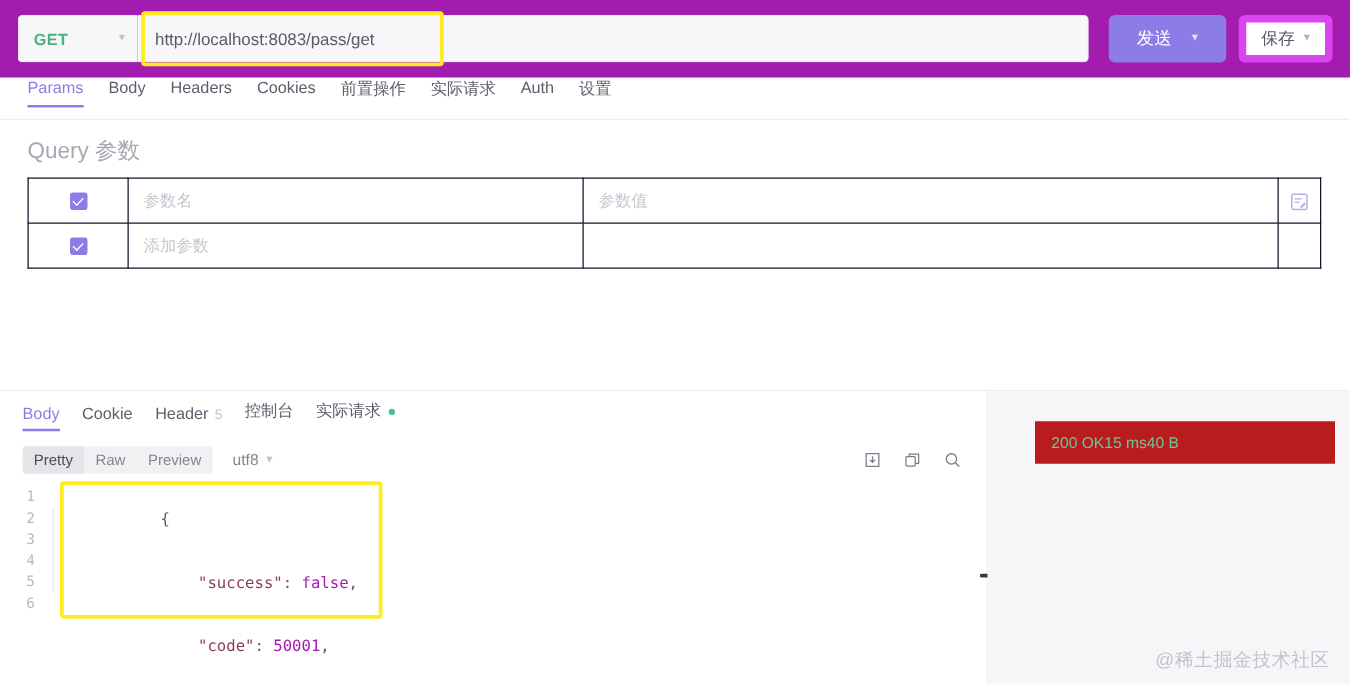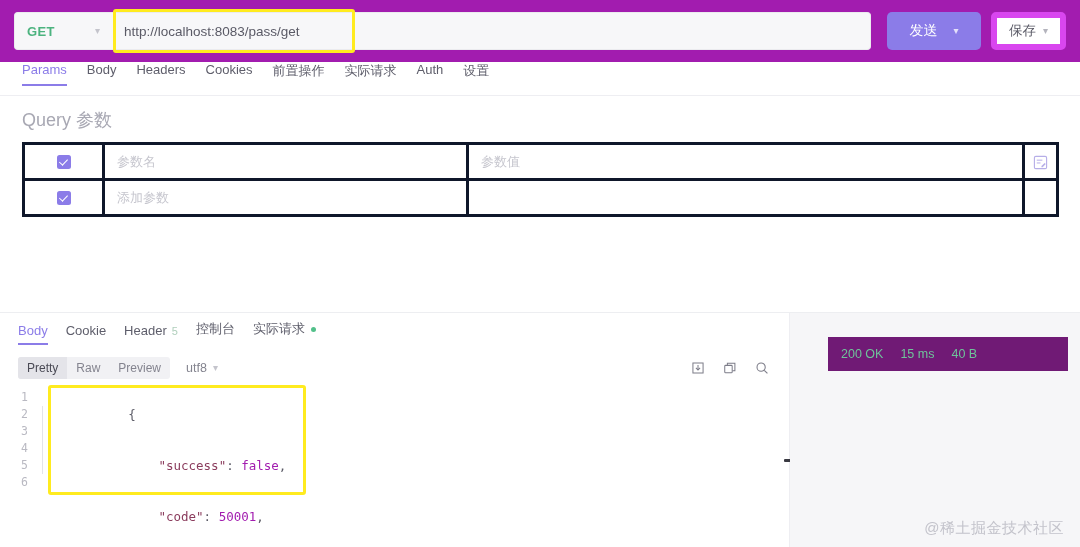--- a/index.html
+++ b/index.html
@@ -154,21 +154,21 @@
     color: #a8a8b3;
     padding: 12px 0 10px 0;
   }
 
   .ptable {
     border-collapse: collapse;
     width: 1034px;
     table-layout: fixed;
   }
   .ptable td {
-    border: 3px solid #0f172a;
+    border: 1px solid #0f172a;
     height: 36px;
     padding: 0;
     vertical-align: middle;
   }
   .col-check { width: 80px; text-align: center; }
   .col-key   { width: 364px; }
   .col-val   { width: 556px; }
   .col-act   { width: 34px; text-align: center; }
 
   .cbox {
@@ -373,24 +373,23 @@
     border-radius: 1px;
   }
 
   
   .status-card {
     position: absolute;
     left: 38px;
     top: 24px;
     width: 240px;
     height: 34px;
-    background: #701a75;
-    display: flex;
-    align-items: center;
-    gap: 17px;
+    background: #b91c1c;
+    display: flex;
+    align-items: center;
     padding: 0 13px;
     font-size: 12.5px;
     color: #6fc39a;
   }
 
   .watermark {
     position: absolute;
     right: 16px;
     bottom: 9px;
     font-size: 15px;

